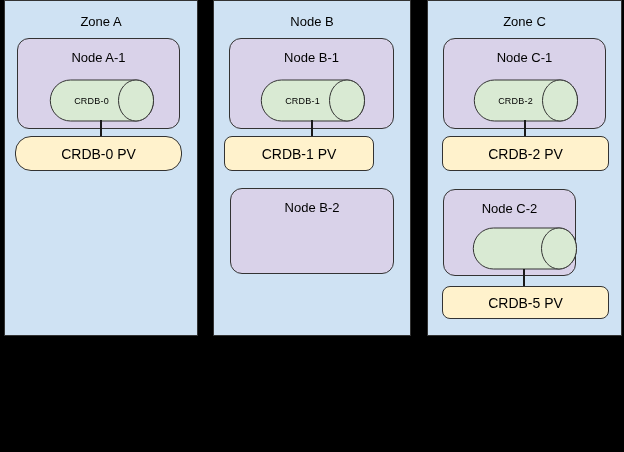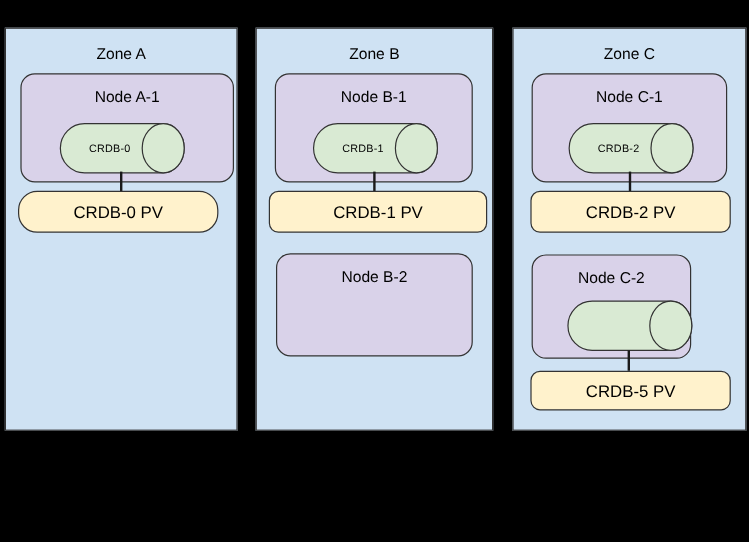--- a/index.html
+++ b/index.html
@@ -12,21 +12,20 @@
     font-family: "Liberation Sans", sans-serif;
     color: var(--text, #000000);
   }
   .zone {
     position: absolute;
     top: 0;
     height: 336px;
     background: var(--zone-fill, #cfe2f3);
     border: 1px solid var(--stroke, #333333);
     box-sizing: border-box;
-    margin-top: 23px;
   }
   .zone-label {
     position: absolute;
     top: 13px;
     left: 0; right: 0;
     text-align: center;
     font-size: 13px;
     line-height: 16px;
   }
   .node {
@@ -77,50 +76,50 @@
     font-size: 14px;
   }
 </style>
 </head>
 <body>
 
 <div id="canvas">
 
   <div class="zone" style="left:4px; width:194px;">
     <div class="zone-label">Zone A</div>
-    <div class="node" style="left:12px; top:37px; width:178px; height:91px;">
+    <div class="node" style="left:12px; top:37px; width:163px; height:91px;">
       <div class="node-label">Node A-1</div>
       <div class="pod" style="left:31px; top:40px;">
         <svg width="106" height="43" viewBox="0 0 106 43">
           <path d="M21.5,1 H87 A17.5,20.5 0 0 1 87,42 H21.5 A20.2,20.5 0 0 1 21.5,1 Z" fill="var(--pod-fill, #d9ead3)" stroke="var(--stroke, #333333)" stroke-width="1" stroke-linejoin="round"></path>
           <ellipse cx="87" cy="21.5" rx="17.5" ry="20.5" fill="var(--pod-fill, #d9ead3)" stroke="var(--stroke, #333333)" stroke-width="1"></ellipse>
         </svg>
         <span class="pod-label">CRDB-0</span>
       </div>
     </div>
     <div class="connector" style="left:95px; top:119px; height:17px;"></div>
     <div class="pv" style="left:10px; top:135px; width:167px; height:35px;border-radius:16px;">
       <span>CRDB-0 PV</span>
     </div>
   </div>
 
   <div class="zone" style="left:213px; width:198px;">
-    <div class="zone-label">Zone B</div>
+    <div class="zone-label">Node B</div>
     <div class="node" style="left:15px; top:37px; width:165px; height:91px;">
       <div class="node-label">Node B-1</div>
       <div class="pod" style="left:30px; top:40px;">
         <svg width="106" height="43" viewBox="0 0 106 43">
           <path d="M21.5,1 H87 A17.5,20.5 0 0 1 87,42 H21.5 A20.2,20.5 0 0 1 21.5,1 Z" fill="var(--pod-fill, #d9ead3)" stroke="var(--stroke, #333333)" stroke-width="1" stroke-linejoin="round"></path>
           <ellipse cx="87" cy="21.5" rx="17.5" ry="20.5" fill="var(--pod-fill, #d9ead3)" stroke="var(--stroke, #333333)" stroke-width="1"></ellipse>
         </svg>
         <span class="pod-label">CRDB-1</span>
       </div>
     </div>
     <div class="connector" style="left:97px; top:119px; height:17px;"></div>
-    <div class="pv" style="left:10px; top:135px; width:182px; height:35px;">
+    <div class="pv" style="left:10px; top:135px; width:150px; height:35px;">
       <span>CRDB-1 PV</span>
     </div>
     <div class="node" style="left:16px; top:187px; width:164px; height:86px;">
       <div class="node-label">Node B-2</div>
     </div>
   </div>
 
   <div class="zone" style="left:427px; width:195px;">
     <div class="zone-label">Zone C</div>
     <div class="node" style="left:15px; top:37px; width:163px; height:91px;padding-left:48px;">

